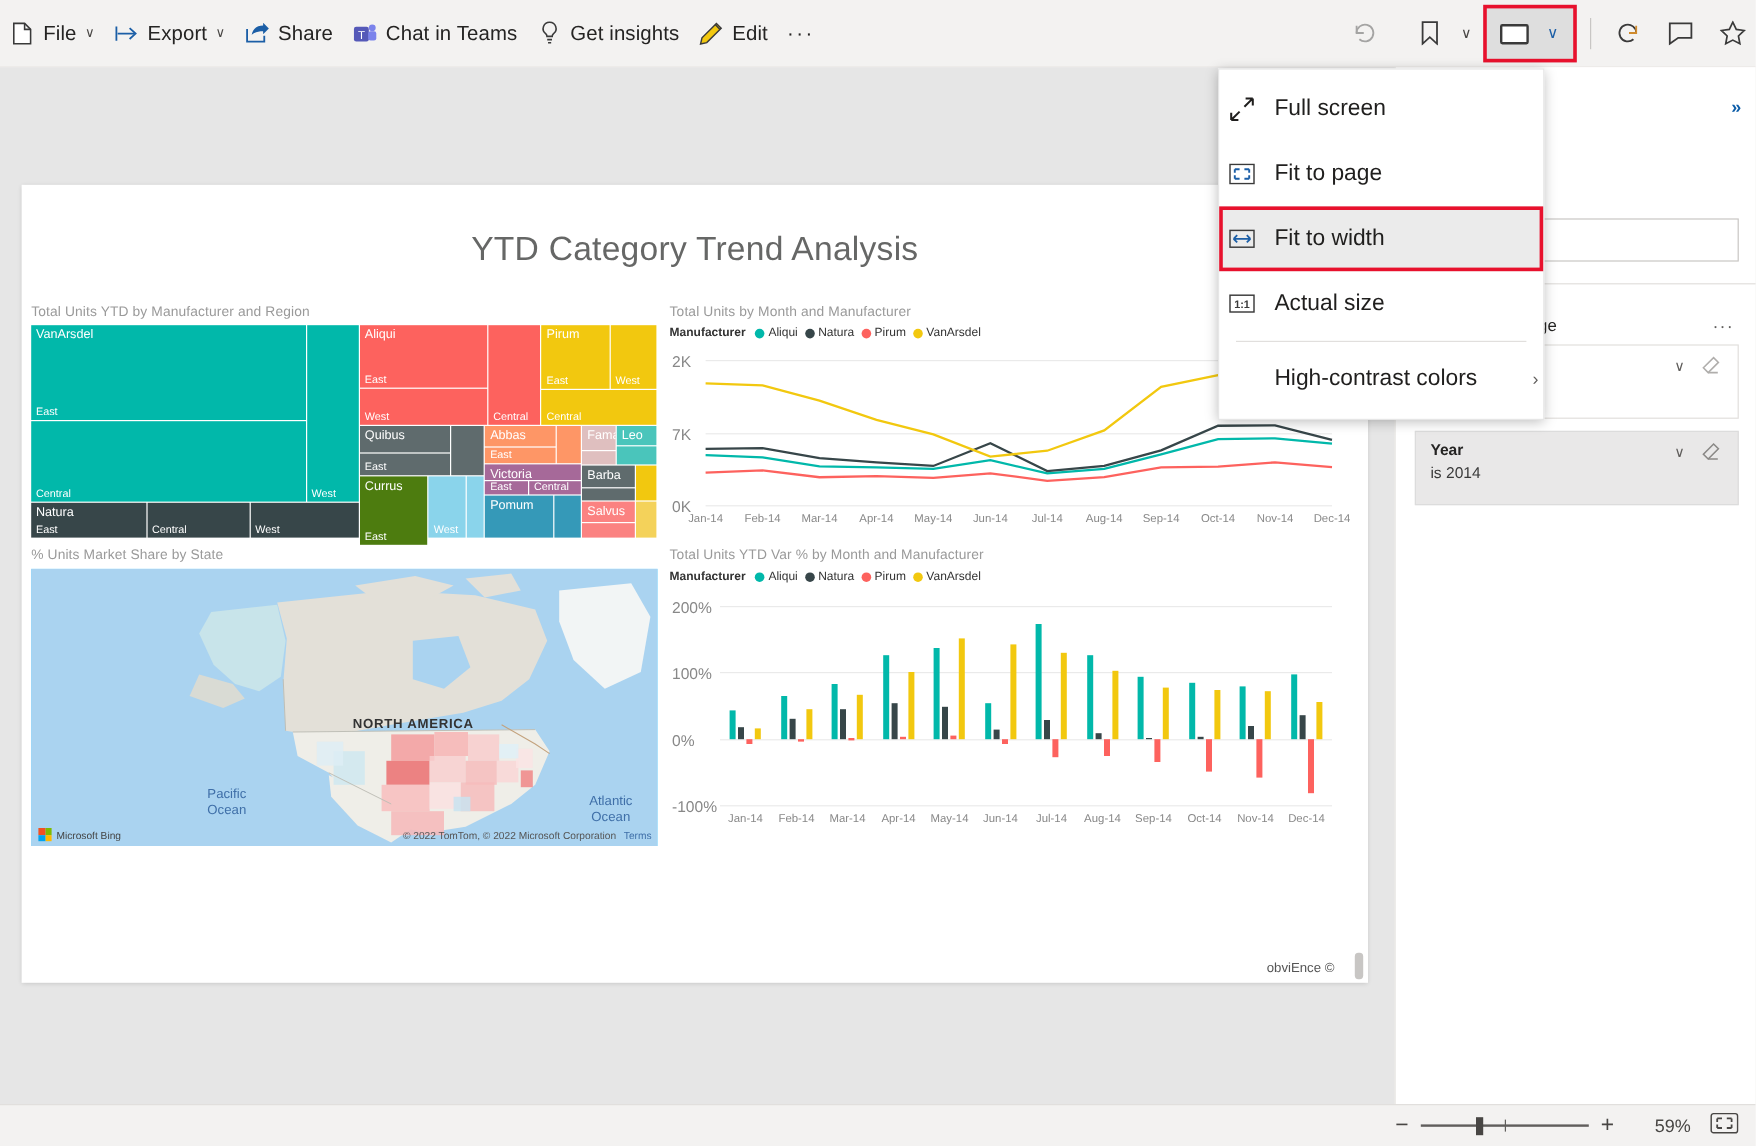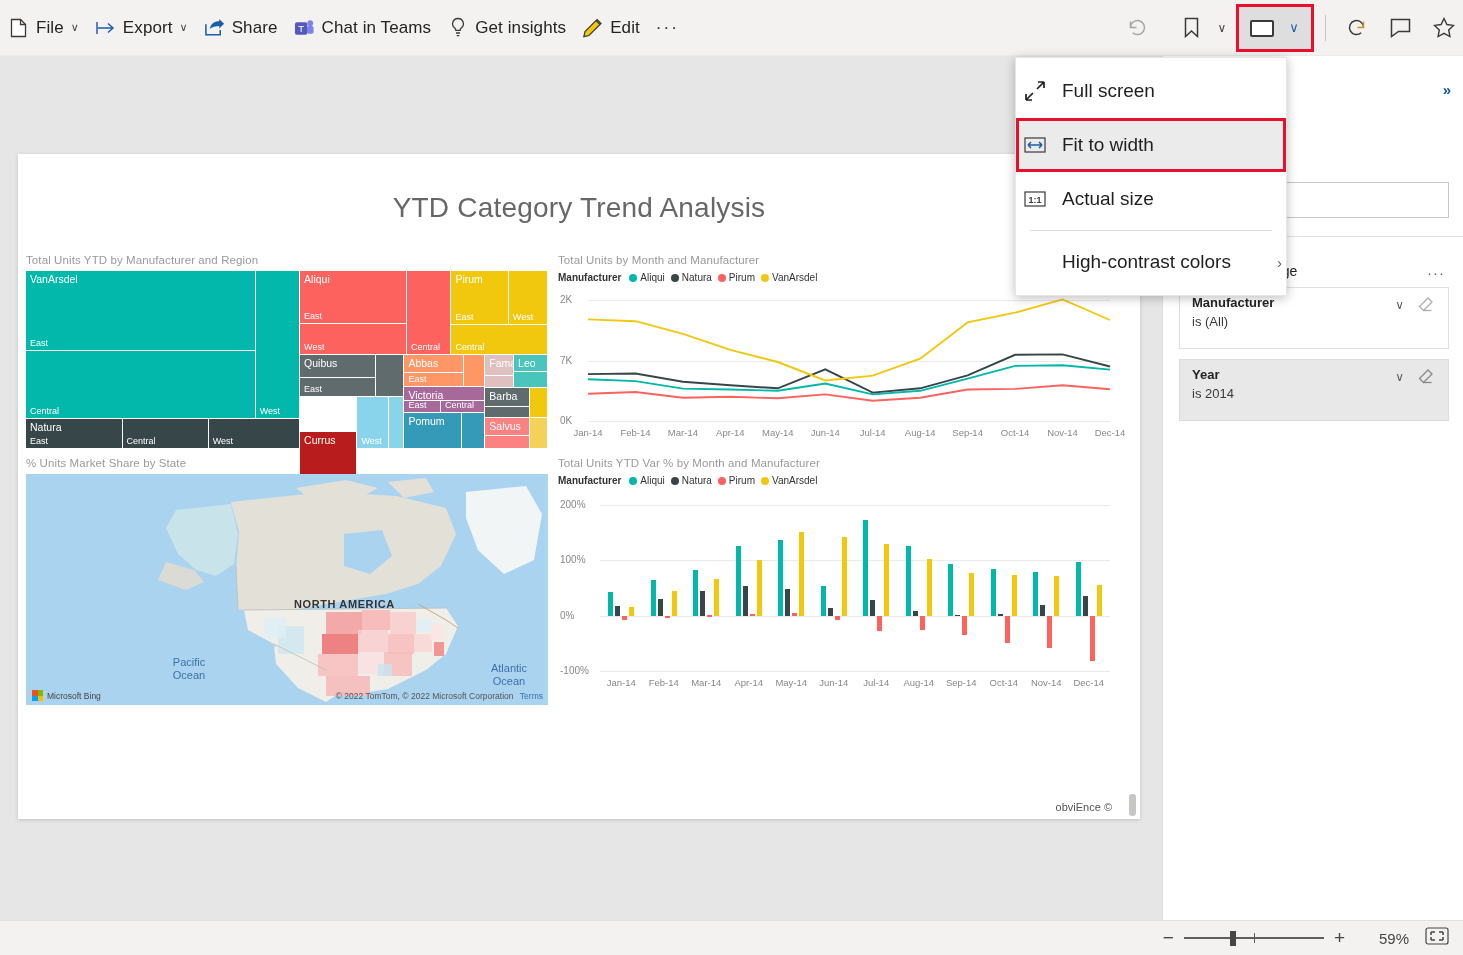--- a/index.html
+++ b/index.html
@@ -63,21 +63,21 @@
   #map-credit { position:absolute; right:5px; bottom:4px; font-size:8.5px; color:#555; }
   #map-credit .terms { color:#3f6fa8; margin-left:4px; }
 
   
   #line-vis { position:absolute; left:540px; top:100px; width:574px; height:195px; }
   #bar-vis  { position:absolute; left:540px; top:303px; width:574px; height:248px; }
   .legend { display:flex; align-items:center; gap:6px; margin-top:6px; font-size:10px; color:#333; }
   .legend .cap { font-weight:bold; margin-right:2px; }
   .lg { display:flex; align-items:center; gap:3px; }
   .lg .dot { width:8px; height:8px; border-radius:50%; display:inline-block; }
-  .ax-lbl { position:absolute; font-size:10px; color:#888; }
+  .ax-lbl { position:absolute; font-size:13px; color:#888; }
   .grid-line { position:absolute; height:1px; background:#eaeaea; }
   .xtick { position:absolute; font-size:9.5px; color:#888; text-align:center; transform:translateX(-50%); white-space:nowrap; }
   #obvience { position:absolute; right:28px; bottom:6px; font-size:11px; color:#555; }
   #canvas-scroll { position:absolute; right:4px; bottom:3px; width:7px; height:22px; background:#c8c6c4; border-radius:3px; }
 
   
   #filters-pane {
     position:absolute; left:1162px; top:56px; width:301px; height:864px;
     background:#ffffff; border-left:1px solid #e1dfdd;
   }
@@ -304,21 +304,21 @@
           <div class="tm" style="left: 425.43px; top: 54.29px; width: 95.57px; height: 28.37px; background: rgb(242, 200, 15);">
             <span class="rg">Central</span>
           </div>
           <div class="tm" style="left: 274.05px; top: 83.66px; width: 74.69px; height: 22.14px; background: rgb(95, 107, 109);">
             <span class="nm">Quibus</span>
           </div>
           <div class="tm" style="left: 274.05px; top: 106.8px; width: 74.69px; height: 18.58px; background: rgb(95, 107, 109);">
             <span class="rg">East</span>
           </div>
           <div class="tm" style="left: 349.74px; top: 83.66px; width: 27.71px; height: 41.72px; background: rgb(95, 107, 109);"></div>
-          <div class="tm" style="left: 274.05px; top: 126.38px; width: 56.42px; height: 57px; background: #b91c1c; margin-top: 35px;">
+          <div class="tm" style="left: 274.05px; top: 126.38px; width: 56.42px; height: 57px; background: #4d7c0f;">
             <span class="nm">Currus</span>
             <span class="rg">East</span>
           </div>
           <div class="tm" style="left: 331.47px; top: 126.38px; width: 30.32px; height: 50.62px; background: rgb(138, 212, 235);">
             <span class="rg">West</span>
           </div>
           <div class="tm" style="left: 362.79px; top: 126.38px; width: 14.66px; height: 50.62px; background: rgb(138, 212, 235);"></div>
           <div class="tm" style="left: 378.45px; top: 83.66px; width: 59.03px; height: 17.69px; background: rgb(254, 150, 102);">
             <span class="nm">Abbas</span>
           </div>
@@ -610,20 +610,29 @@
 <div id="view-menu">
   <div class="menu-item">
     <span class="mi-icon">
       <svg width="22" height="22" viewBox="0 0 22 22">
           <path d="M20 2l-7 7M20 2h-6M20 2v6M2 20l7-7M2 20h6M2 20v-6" fill="none" stroke="#201f1e" stroke-width="1.7"></path>
         </svg>
     </span>
     <span>Full screen</span>
   </div>
 
+  <div class="menu-item">
+    <span class="mi-icon">
+      <svg width="22" height="18" viewBox="0 0 22 18">
+          <rect x="1" y="1" width="20" height="16" fill="none" stroke="#3a3a3a" stroke-width="1.2"></rect>
+          <path d="M5 5h4M5 5v3M17 5h-4M17 5v3M5 13h4M5 13v-3M17 13h-4M17 13v-3" stroke="#1b5ea6" stroke-width="1.6"></path>
+        </svg>
+    </span>
+    <span>Fit to page</span>
+  </div>
 
   <div class="menu-item selected">
     <span class="mi-icon">
       <svg width="22" height="18" viewBox="0 0 22 18">
           <rect x="1" y="2" width="20" height="14" fill="none" stroke="#3a3a3a" stroke-width="1.2"></rect>
           <path d="M4 9h14M4 9l3-3M4 9l3 3M18 9l-3-3M18 9l-3 3" fill="none" stroke="#1b5ea6" stroke-width="1.5"></path>
         </svg>
     </span>
     <span>Fit to width</span>
   </div>

